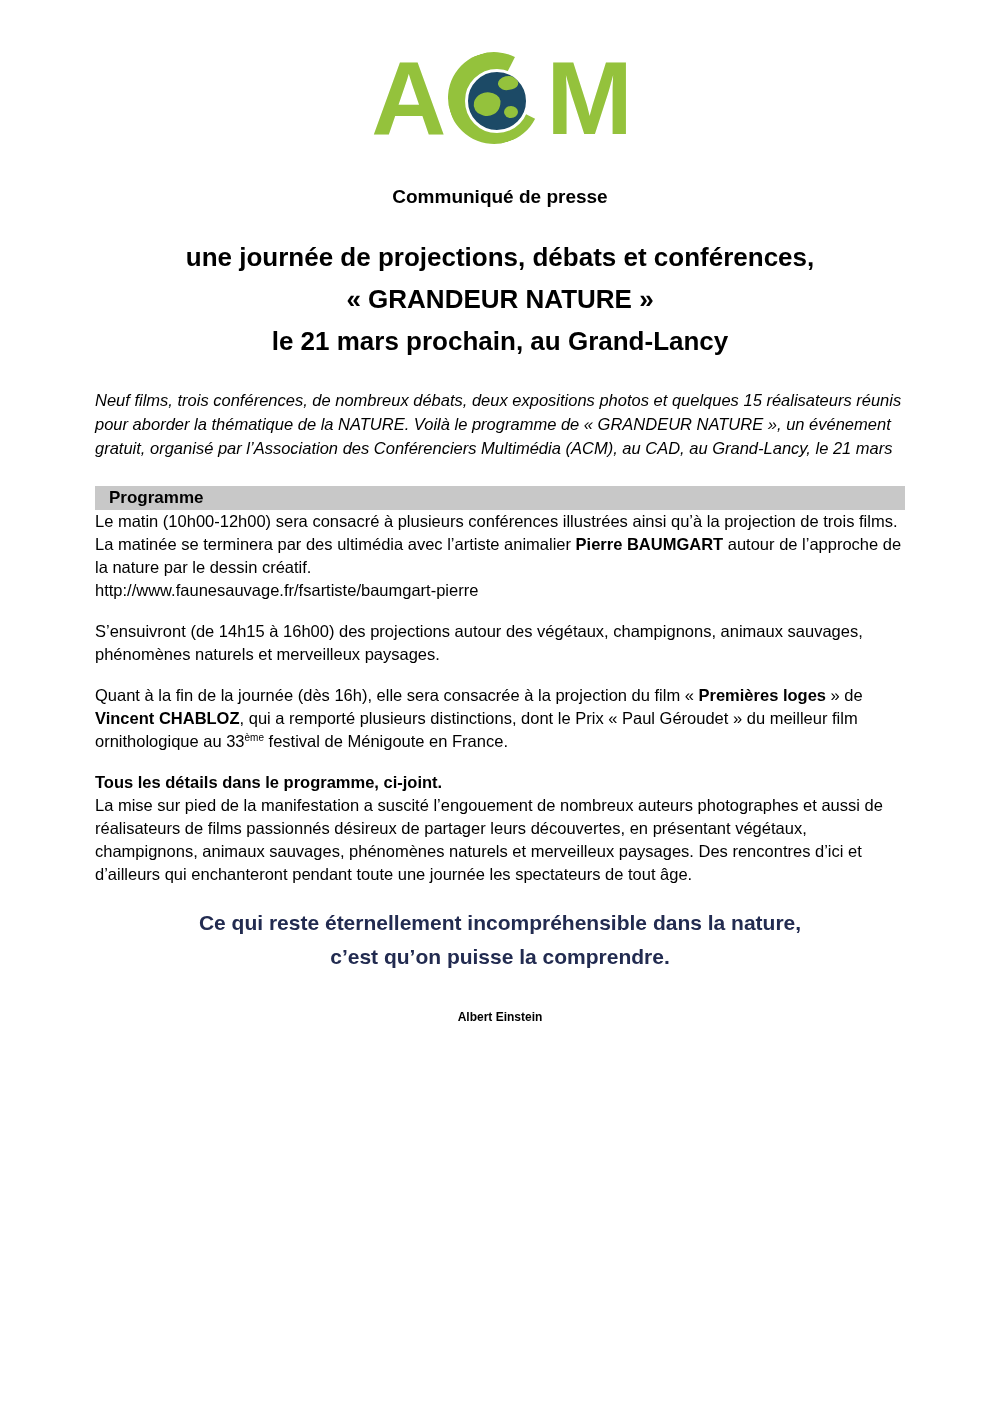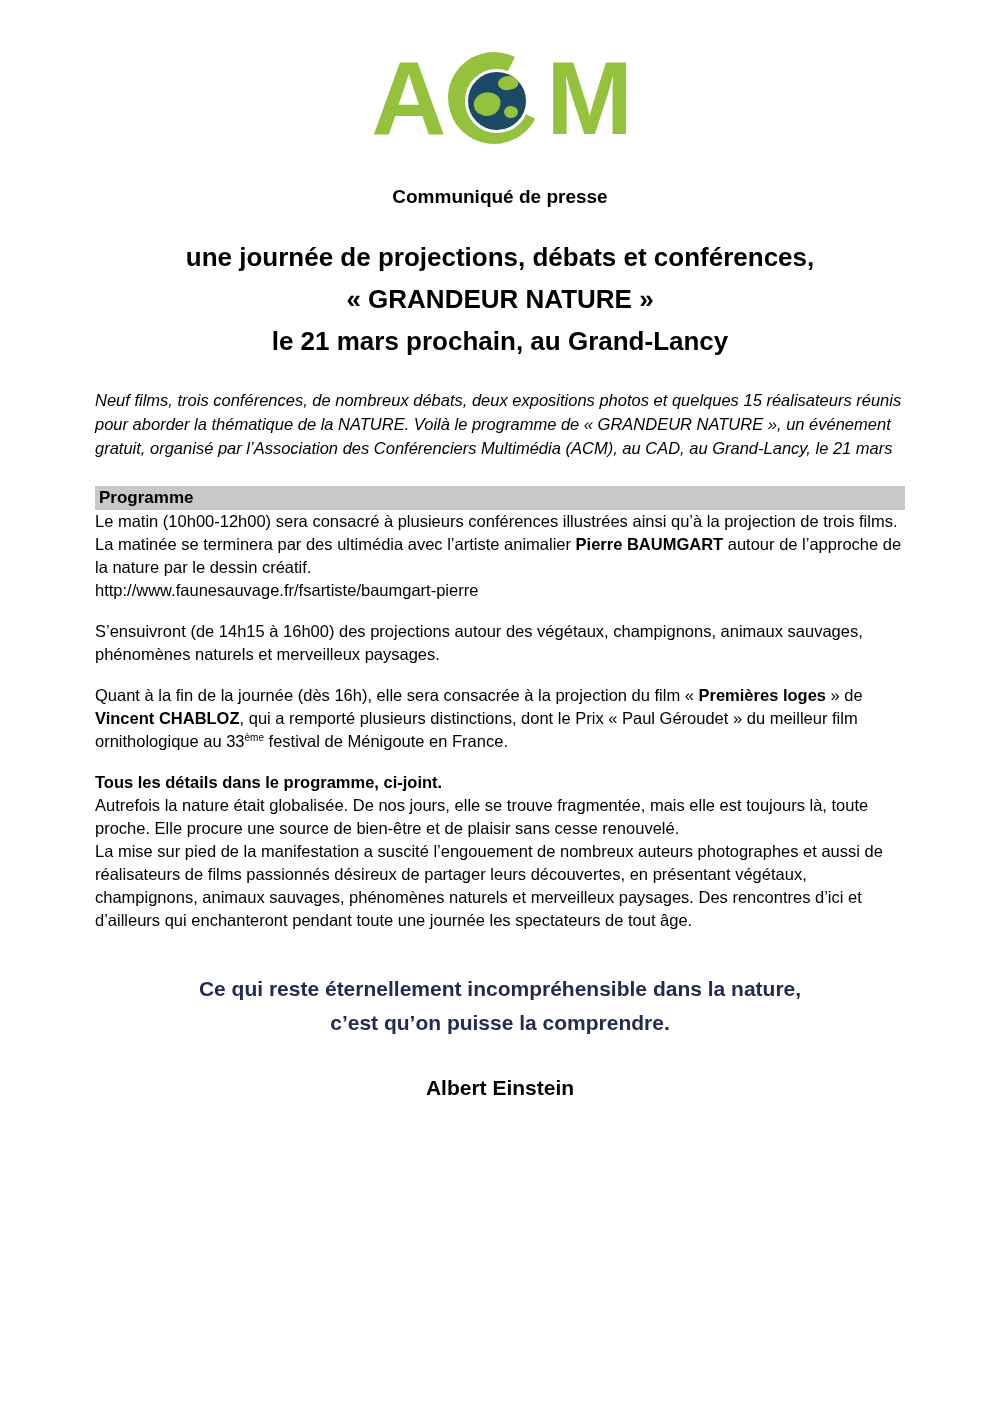--- a/index.html
+++ b/index.html
@@ -20,30 +20,30 @@
   .tagline .init{color:var(--green);}
   .tagline .rest{color:var(--navy);}
   .tagline .word{margin-right:4px;}
 
   
   .kicker{margin-top:40px;text-align:center;font-size:19px;font-weight:700;}
   .title{margin-top:28px;text-align:center;font-size:26px;font-weight:700;line-height:42px;}
 
   
   .intro{margin-top:26px;font-size:16.5px;font-style:italic;line-height:24px;}
-  .section-bar{margin-top:26px;background:var(--bar);font-size:17px;font-weight:700;padding:1px 4px;line-height:22px;}
+  .section-bar{margin-top:26px;background:var(--bar);font-size:17px;font-weight:700;padding:1px 14px;line-height:22px;}
   .para{font-size:16.5px;line-height:23px;margin:0;}
   .para.gap{margin-top:18px;}
   .bold{font-weight:700;}
   .url{color:#000;text-decoration:none;text-align:center;}
   sup{font-size:10px;line-height:0;}
 
   
-  .quote{margin-top:40px;text-align:center;font-size:21px;font-weight:700;color:var(--quote);line-height:34px;}
-  .author{margin-top:36px;text-align:center;font-size:21px;font-weight:700;}
+  .quote{margin-top:20px;text-align:center;font-size:21px;font-weight:700;color:var(--quote);line-height:34px;}
+  .author{margin-top:36px;text-align:center;font-size:12px;font-weight:700;}
 
   :root{--green:#94C23C;--navy:#1F3A5F;--globe:#1C4A66;--bar:#C8C8C8;--quote:#222B50;}
 </style>
 </head>
 <body>
 
 <div class="logo-wrap">
   <div class="logo-row">
     <span class="logo-letter">A</span>
     <span class="logo-c">
@@ -76,21 +76,20 @@
     <a href="#" class="url">http://www.faunesauvage.fr/fsartiste/baumgart-pierre</a>
   </p>
 
   <p class="para gap">S’ensuivront (de 14h15 à 16h00) des projections autour des végétaux, champignons, animaux sauvages, phénomènes naturels et merveilleux paysages.</p>
 
   <p class="para gap"><span>Quant à la fin de la journée (dès 16h), elle sera consacrée à la projection du film « </span><span class="bold">Premières loges</span><span> » de </span><span class="bold">Vincent CHABLOZ</span><span>, qui a remporté plusieurs distinctions, dont le Prix « Paul Géroudet » du meilleur film ornithologique au 33</span><sup>ème</sup><span> festival de Ménigoute en France.</span></p>
 
   <p class="para gap bold">Tous les détails dans le programme, ci-joint.</p>
 
 
-  <p class="para">Autrefois la nature était globalisée. De nos jours, elle se trouve fragmentée, mais elle est toujours là, toute proche. Elle procure une source de bien-être et de plaisir sans cesse renouvelé.</p>
   <p class="para">La mise sur pied de la manifestation a suscité l’engouement de nombreux auteurs photographes et aussi de réalisateurs de films passionnés désireux de partager leurs découvertes, en présentant végétaux, champignons, animaux sauvages, phénomènes naturels et merveilleux paysages. Des rencontres d’ici et d’ailleurs qui enchanteront pendant toute une journée les spectateurs de tout âge.</p>
 
 </div>
 
 <div class="quote">
   <div>Ce qui reste éternellement incompréhensible dans la nature,</div>
   <div>c’est qu’on puisse la comprendre.</div>
 </div>
 <div class="author">Albert Einstein</div>
 

